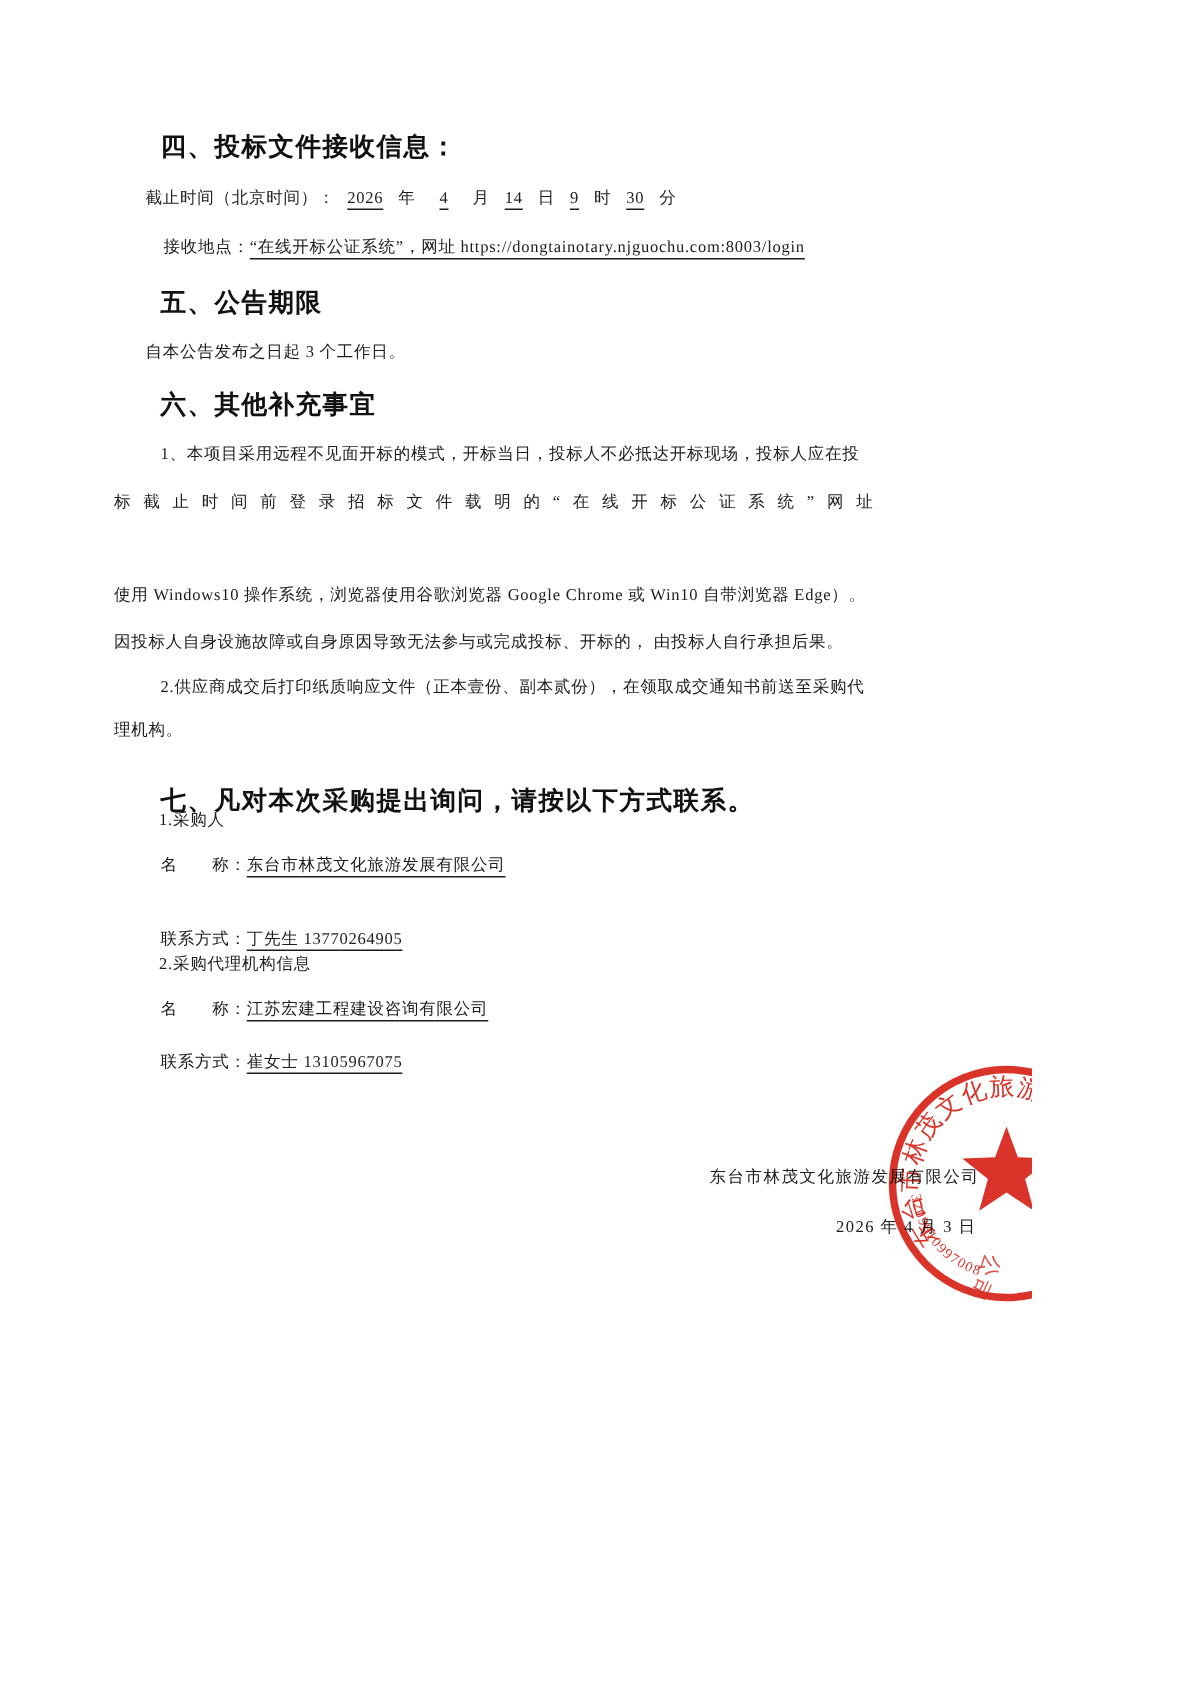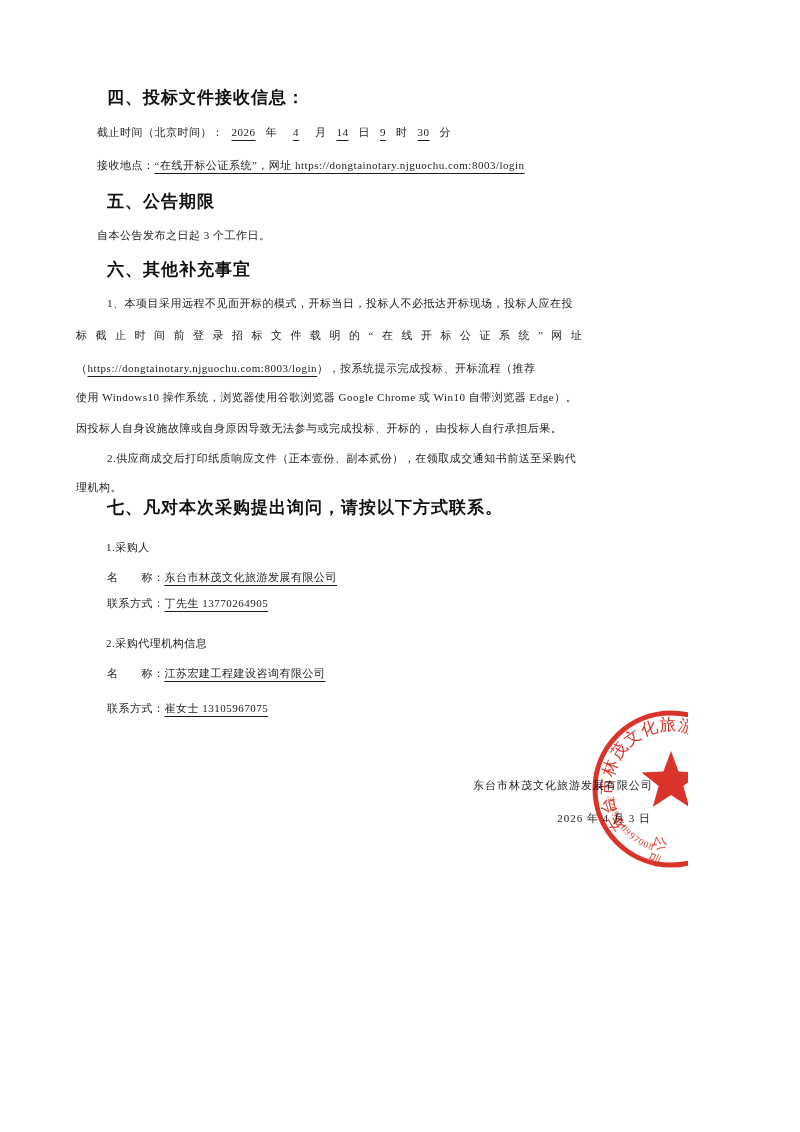--- a/index.html
+++ b/index.html
@@ -21,44 +21,41 @@
 <body>
 
 <div class="page">
 
   <div class="ln h" style="top:86px;left:107px;">四、投标文件接收信息：</div>
 
   <div class="ln" style="top:120px;left:97px;">
     <span>截止时间（北京时间）：</span><span class="u num">2026</span><span class="unit">年</span><span class="u num" style="padding:0 14px;">4</span><span class="unit">月</span><span class="u num">14</span><span class="unit">日</span><span class="u num">9</span><span class="unit">时</span><span class="u num">30</span><span class="unit">分</span>
   </div>
 
-  <div class="ln" style="top:153px;left:97px;">
+  <div class="ln" style="top:153px;left:109px;">
     <span>接收地点：</span><span class="u">“在线开标公证系统”，网址 https://dongtainotary.njguochu.com:8003/login</span>
   </div>
 
   <div class="ln h" style="top:190px;left:107px;">五、公告期限</div>
   <div class="ln" style="top:223px;left:97px;">自本公告发布之日起 3 个工作日。</div>
 
   <div class="ln h" style="top:258px;left:107px;">六、其他补充事宜</div>
   <div class="ln" style="top:291px;left:107px;">1、本项目采用远程不见面开标的模式，开标当日，投标人不必抵达开标现场，投标人应在投</div>
   <div class="ln wide" style="top:323px;left:76px;">标截止时间前登录招标文件载明的“在线开标公证系统”网址</div>
-  <div class="ln" style="top:356px;left:76px;">
-    <span>（</span><span class="u">https://dongtainotary.njguochu.com:8003/login</span><span>），按系统提示完成投标、开标流程（推荐</span>
-  </div>
   <div class="ln" style="top:385px;left:76px;">使用 Windows10 操作系统，浏览器使用谷歌浏览器 Google Chrome 或 Win10 自带浏览器 Edge）。</div>
   <div class="ln" style="top:416px;left:76px;">因投标人自身设施故障或自身原因导致无法参与或完成投标、开标的， 由投标人自行承担后果。</div>
   <div class="ln" style="top:446px;left:107px;text-align:right;">2.供应商成交后打印纸质响应文件（正本壹份、副本贰份），在领取成交通知书前送至采购代</div>
   <div class="ln" style="top:475px;left:76px;">理机构。</div>
 
-  <div class="ln h" style="top:496px;left:107px;">七、凡对本次采购提出询问，请按以下方式联系。</div>
+  <div class="ln h" style="top:522px;left:107px;">七、凡对本次采购提出询问，请按以下方式联系。</div>
   <div class="ln" style="top:535px;left:106px;">1.采购人</div>
   <div class="ln" style="top:565px;left:107px;">
     <span>名　　称：</span><span class="u">东台市林茂文化旅游发展有限公司</span>
   </div>
-  <div class="ln" style="top:591px;left:107px;text-align:center;">
+  <div class="ln" style="top:614px;left:107px;text-align:center;">
     <span>联系方式：</span><span class="u">丁先生  13770264905</span>
   </div>
   <div class="ln" style="top:631px;left:106px;">2.采购代理机构信息</div>
   <div class="ln" style="top:661px;left:107px;">
     <span>名　　称：</span><span class="u">江苏宏建工程建设咨询有限公司</span>
   </div>
   <div class="ln" style="top:696px;left:107px;">
     <span>联系方式：</span><span class="u">崔女士  13105967075</span>
   </div>
 

